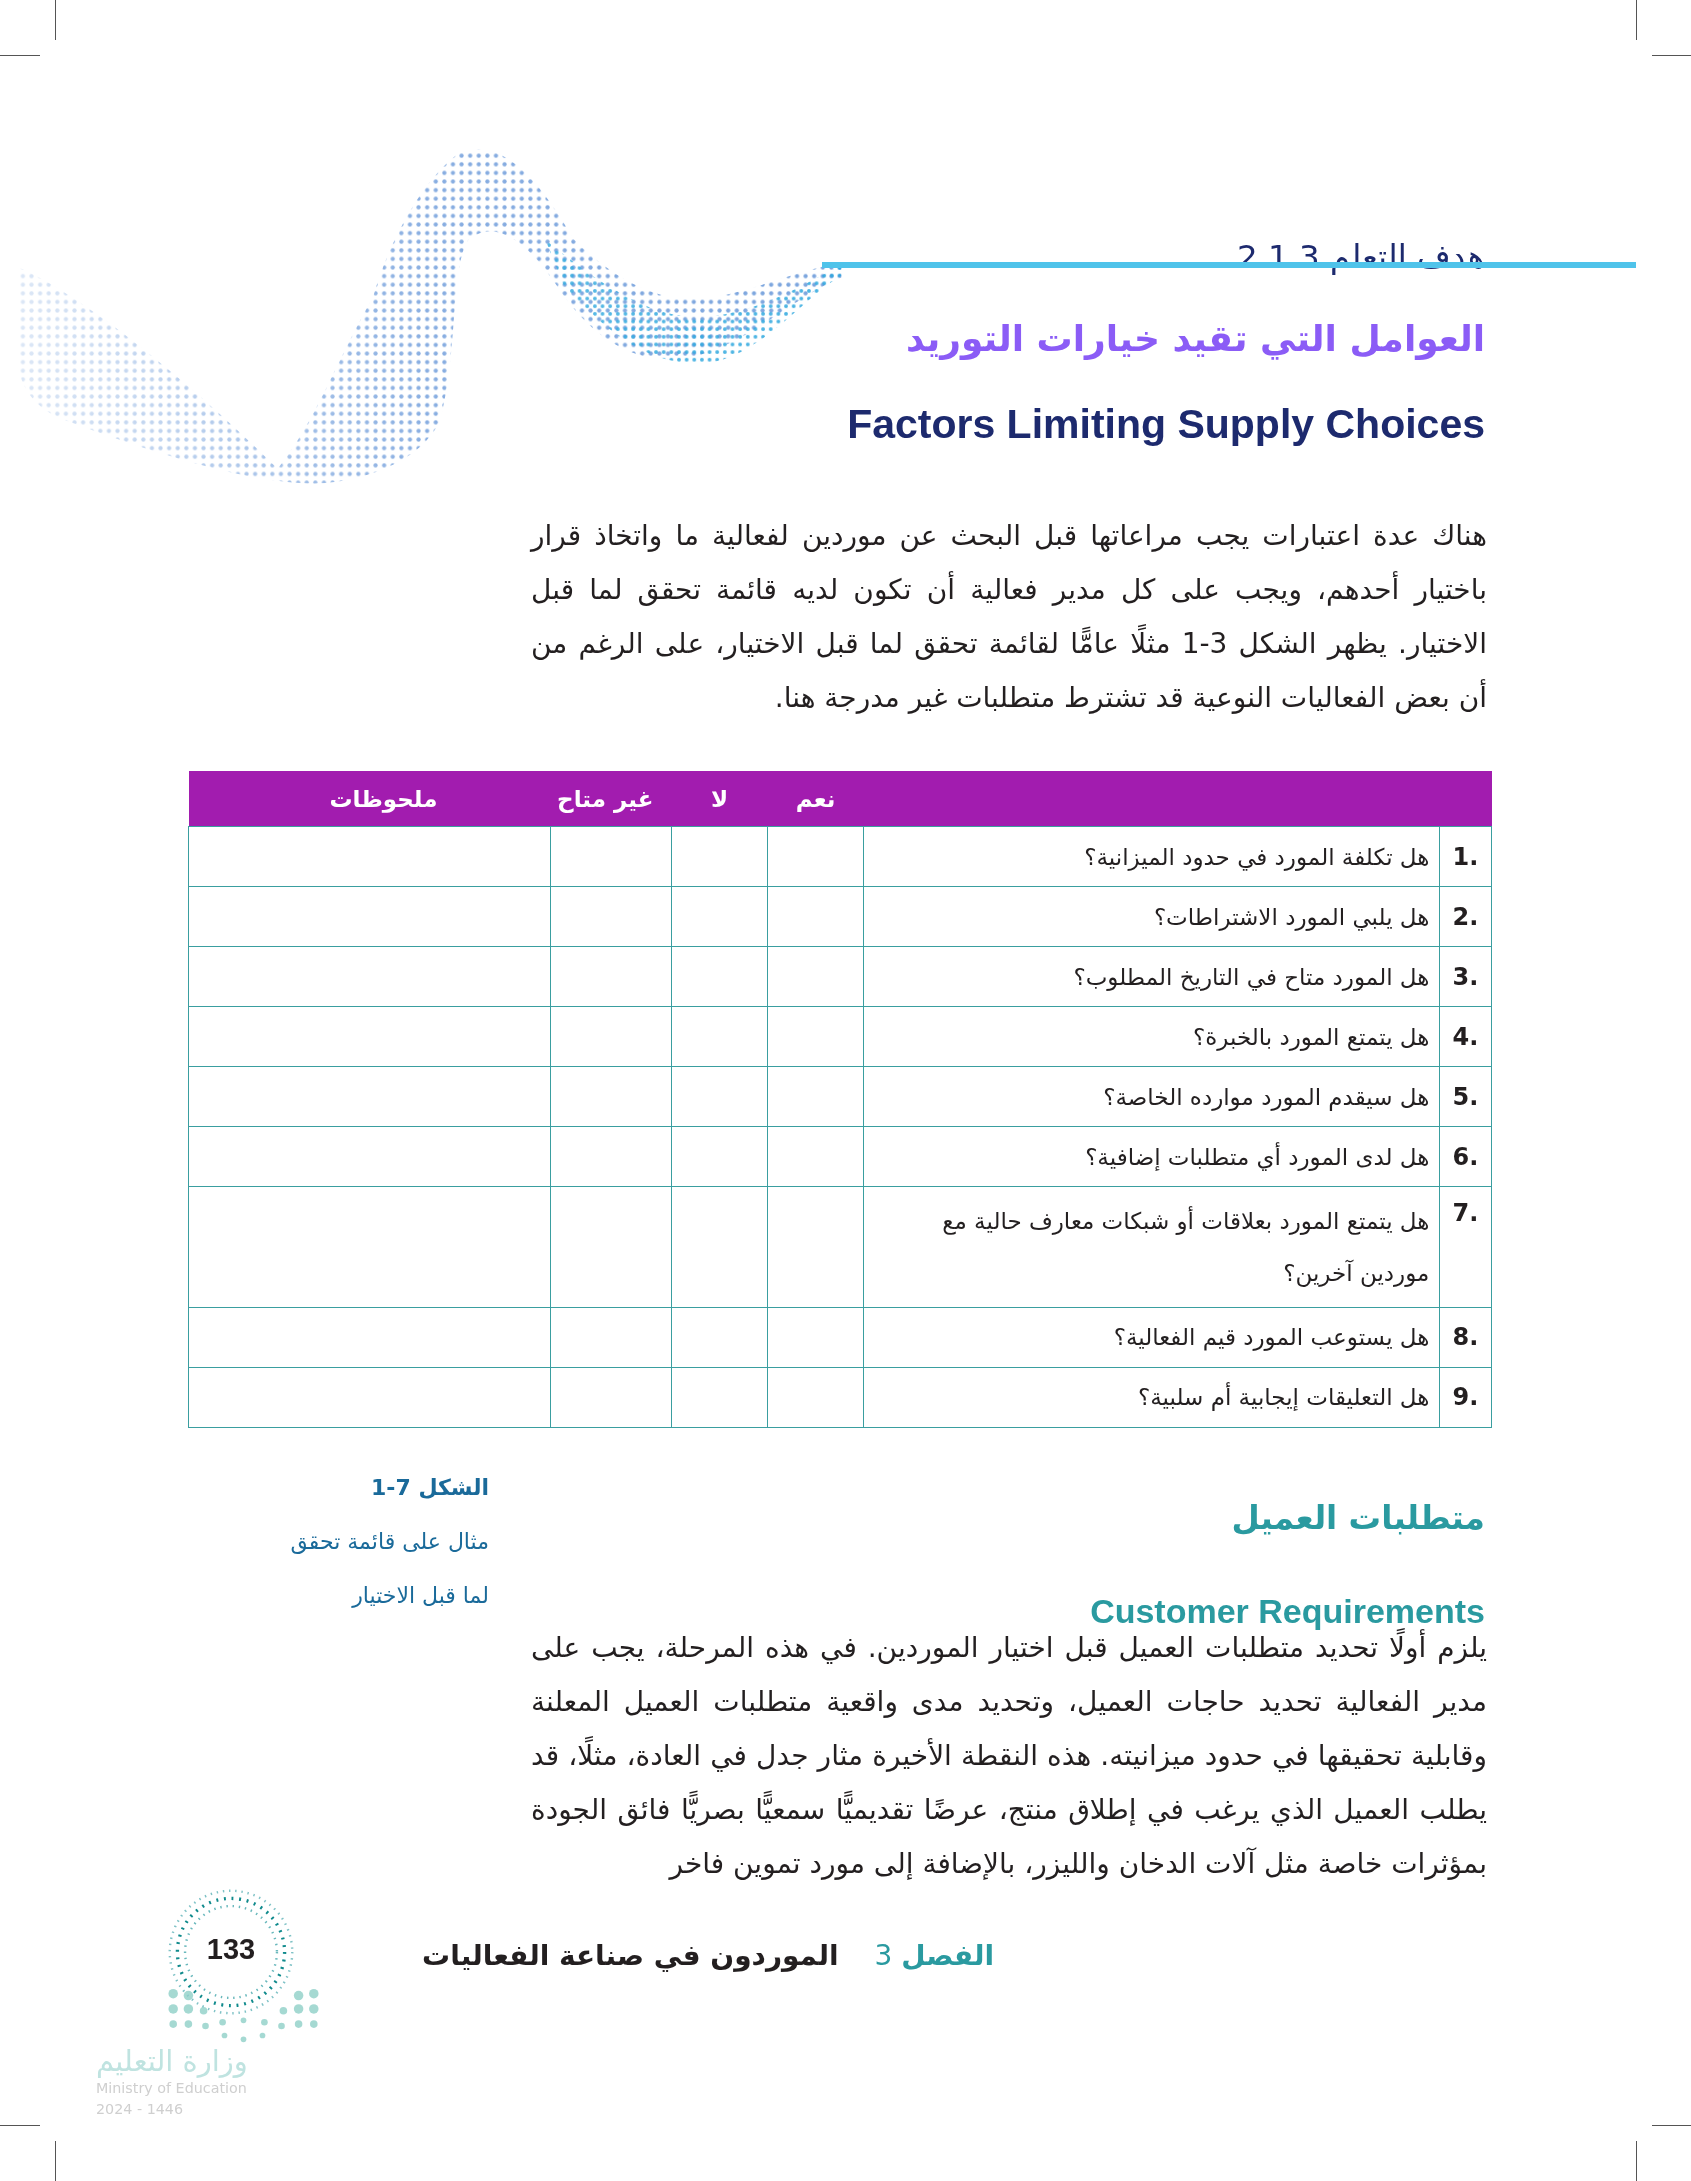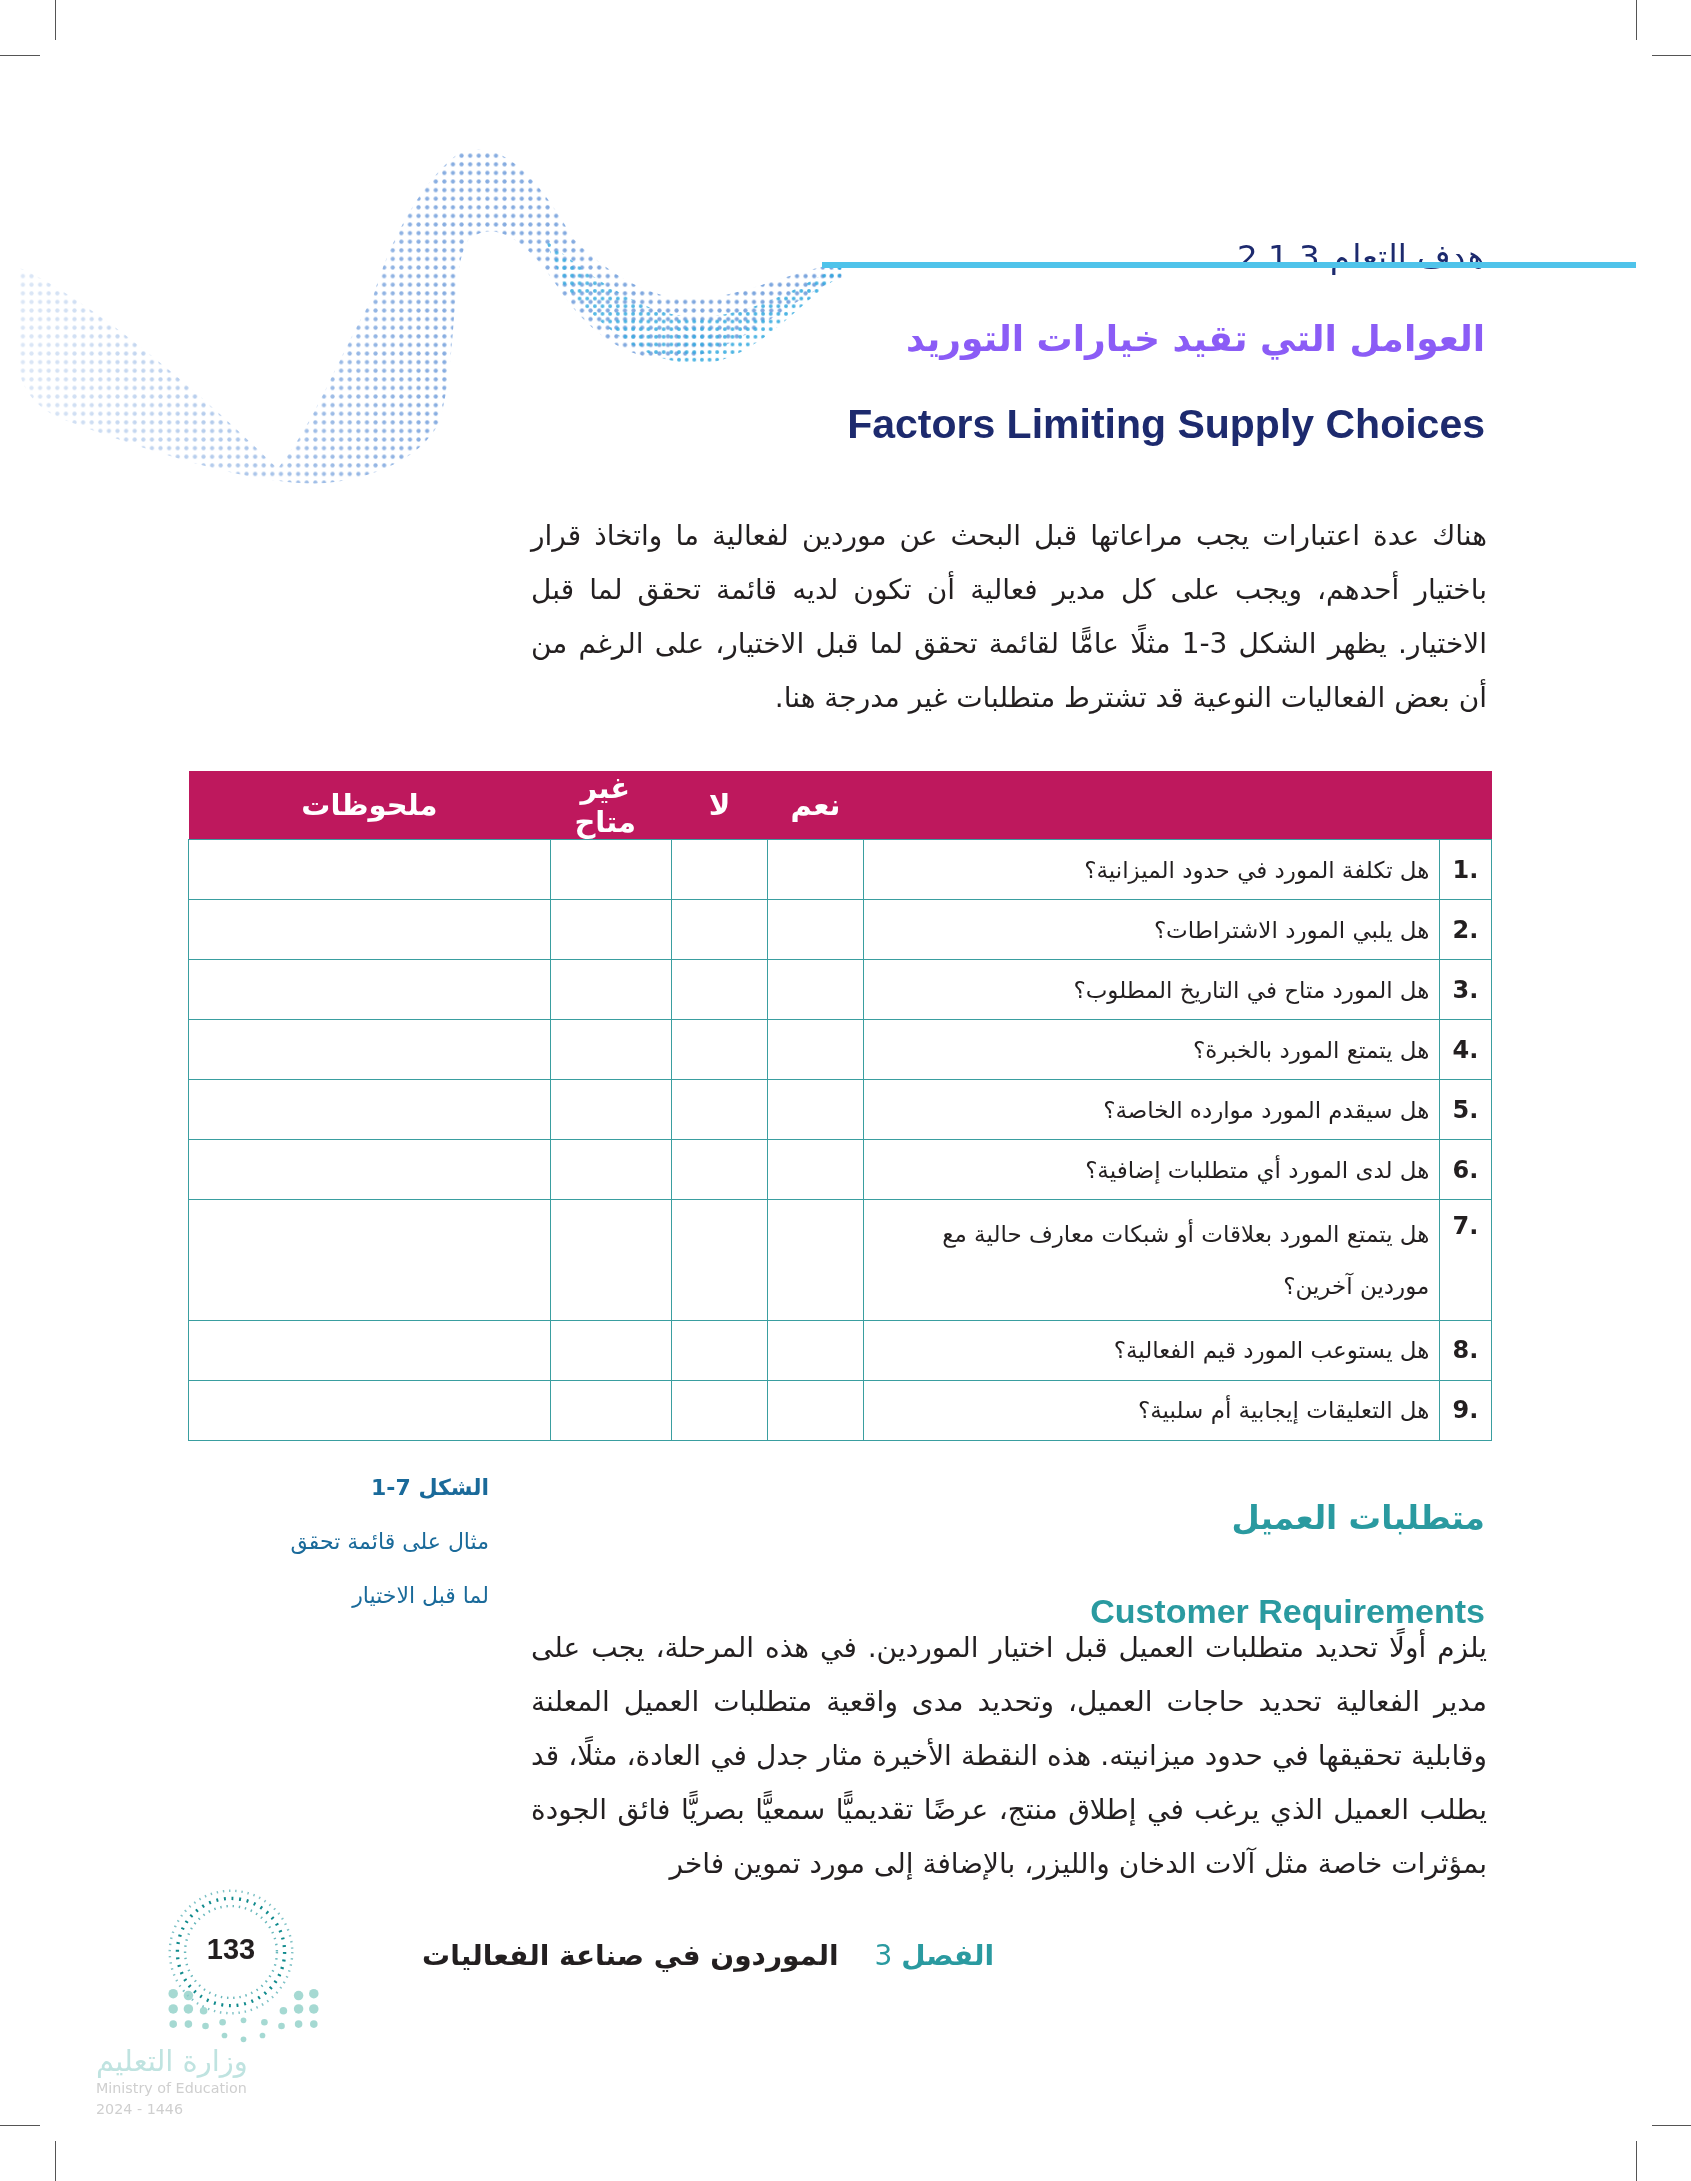--- a/index.html
+++ b/index.html
@@ -19,22 +19,22 @@
   .title-en { position:absolute; right:207px; top:401px;
               font-family:"Liberation Sans", sans-serif; font-size:41px; font-weight:bold; color:#1d2a6e; white-space:nowrap;margin-left:28px; }
 
   .para { position:absolute; direction:rtl; text-align:justify; text-align-last:right;
           font-size:28px; line-height:54px; color:#231f20; }
   .para1 { left:531px; top:509px; width:956px; }
   .para2 { left:531px; top:1621px; width:956px; }
 
   table.checklist { position:absolute; left:188px; top:771px; width:1297px;
                     border-collapse:collapse; direction:rtl; table-layout:fixed; }
-  table.checklist th { background:#be185d; color:#fff; font-size:29px; font-weight:bold;
-                       height:65px; padding:0; text-align:center; border:none; }
+  table.checklist th { background:#a21caf; color:#fff; font-size:23px; font-weight:bold;
+                       height:55px; padding:0; text-align:center; border:none; }
   table.checklist td { border:1.9px solid #3a9ea0; height:59px; padding:0 9.6px; font-size:23px; color:#231f20; }
   table.checklist td.num { font-weight:bold; font-size:24px; text-align:center; padding:0 3.8px; }
   table.checklist td.q { text-align:right; line-height:46px; }
   table.checklist tr.tall td { height:108px; }
 
   .caption { position:absolute; right:1203px; top:1461px; direction:rtl; text-align:right;
              color:#1a6a9a; font-size:22px; line-height:54px; white-space:nowrap; }
   .caption .fig { font-weight:bold; }
 
   .sec-ar { position:absolute; right:207px; top:1499px; direction:rtl; font-size:32.5px; font-weight:bold; color:#2a9aa0; white-space:nowrap; }

